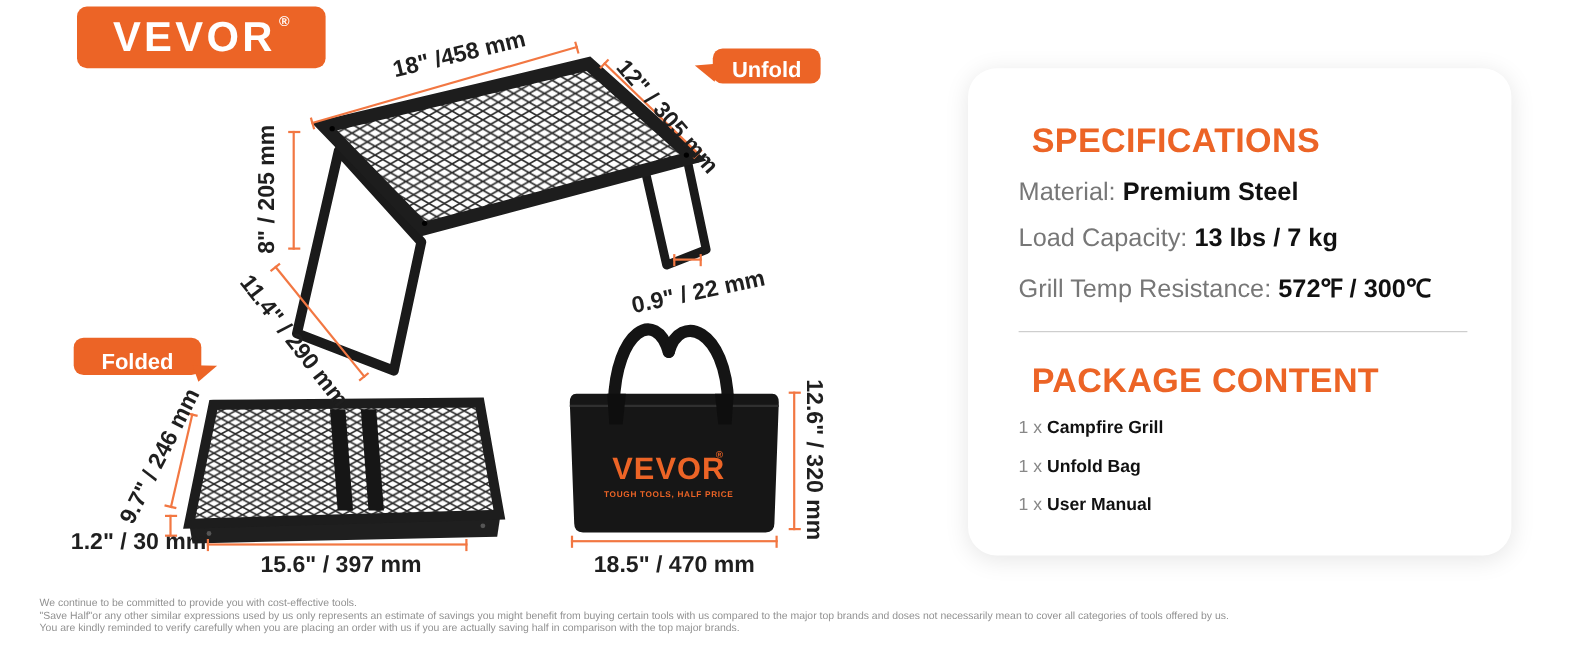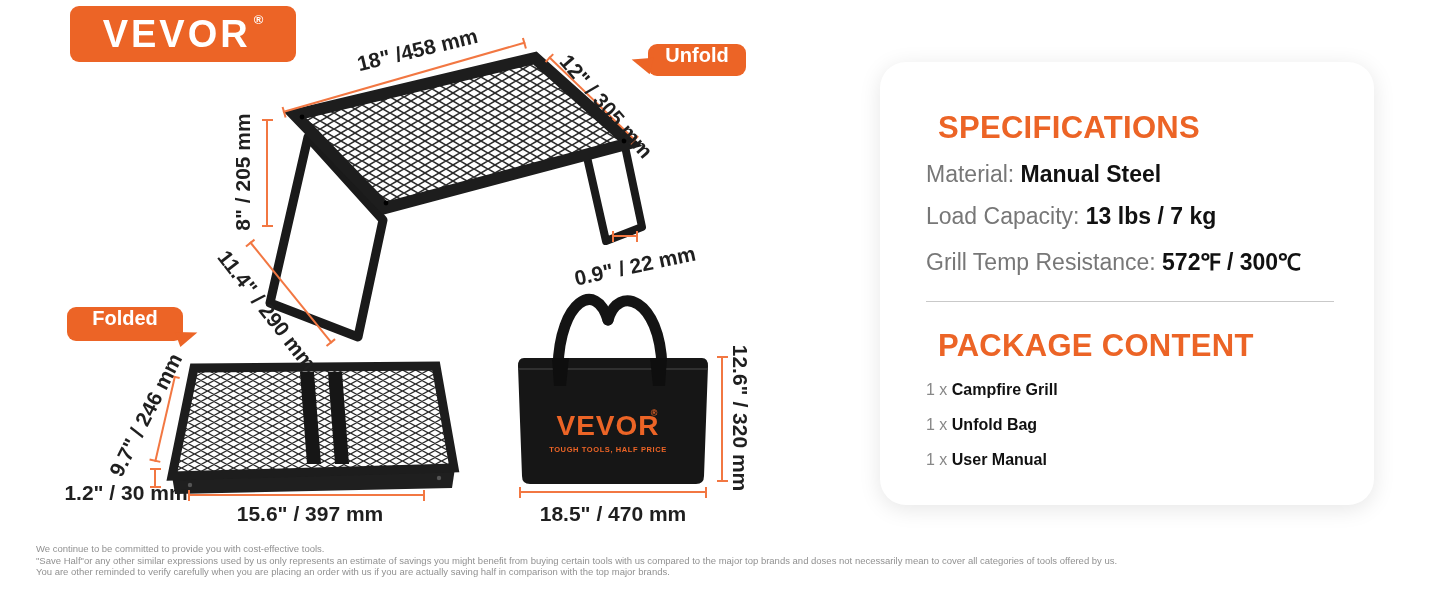--- a/index.html
+++ b/index.html
@@ -9,21 +9,21 @@
   .abs{position:absolute;}
 
   
   .logo{position:absolute;left:70px;top:6px;width:226px;height:56px;background:var(--accent);
         border-radius:9px;display:flex;align-items:center;justify-content:center;
         color:#fff;font-weight:bold;font-size:38px;letter-spacing:3px;}
   .logo .reg{font-size:13px;vertical-align:super;margin-left:3px;line-height:0;position:relative;top:-14px;letter-spacing:0;}
 
   
   .callout{position:absolute;background:var(--accent);color:#fff;font-weight:bold;font-size:20px;
-           display:flex;align-items:flex-start;justify-content:center;border-radius:9px;}
+           display:flex;align-items:flex-end;justify-content:center;border-radius:9px;}
   .callout .tri{position:absolute;width:0;height:0;}
   #unfold-callout{left:648px;top:44px;width:98px;height:32px;}
   #unfold-callout .tri{left:-17px;top:11px;border-top:7px solid transparent;
       border-bottom:10px solid transparent;border-right:21px solid var(--accent);transform:rotate(14deg);}
   #folded-callout{left:67px;top:307px;width:116px;height:34px;}
   #folded-callout .tri{right:-15px;bottom:-3px;border-top:8px solid transparent;
       border-bottom:8px solid transparent;border-left:21px solid var(--accent);transform:rotate(-20deg);}
 
   
   .dline{position:absolute;background:var(--dim);height:2px;transform-origin:left center;}
@@ -139,21 +139,21 @@
   <div class="dline v" style="left:721px;top:356px;height:126px;"></div>
   <div class="dline" style="left:519px;top:491px;width:188px;"></div>
 
   <div class="dimtext" style="left:660px;top:406px;width:160px;transform:rotate(90deg);">12.6" / 320 mm</div>
   <div class="dimtext" style="left:518px;top:502px;width:190px;">18.5" / 470 mm</div>
 
   <div class="card">
     <h2 class="section-title">SPECIFICATIONS</h2>
 
     <div class="spec-row">
-      <span>Material: </span><b>Manual Steel</b>
+      <span>Material: </span><b>Premium Steel</b>
     </div>
     <div class="spec-row">
       <span>Load Capacity: </span><b>13 lbs / 7 kg</b>
     </div>
     <div class="spec-row">
       <span>Grill Temp Resistance: </span><b>572℉ / 300℃</b>
     </div>
 
     <div class="divider"></div>
 
@@ -166,16 +166,16 @@
       <span>1 x </span><b>Unfold Bag</b>
     </div>
     <div class="pkg-row">
       <span>1 x </span><b>User Manual</b>
     </div>
   </div>
 
   <div class="footer">
     <div>We continue to be committed to provide you with cost-effective tools.</div>
     <div>"Save Half"or any other similar expressions used by us only represents an estimate of savings you might benefit from buying certain tools with us compared to the major top brands and doses not necessarily mean to cover all categories of tools offered by us.</div>
-    <div>You are other reminded to verify carefully when you are placing an order with us if you are actually saving half in comparison with the top major brands.</div>
+    <div>You are kindly reminded to verify carefully when you are placing an order with us if you are actually saving half in comparison with the top major brands.</div>
   </div>
 
 </div>
 
 </body></html>

